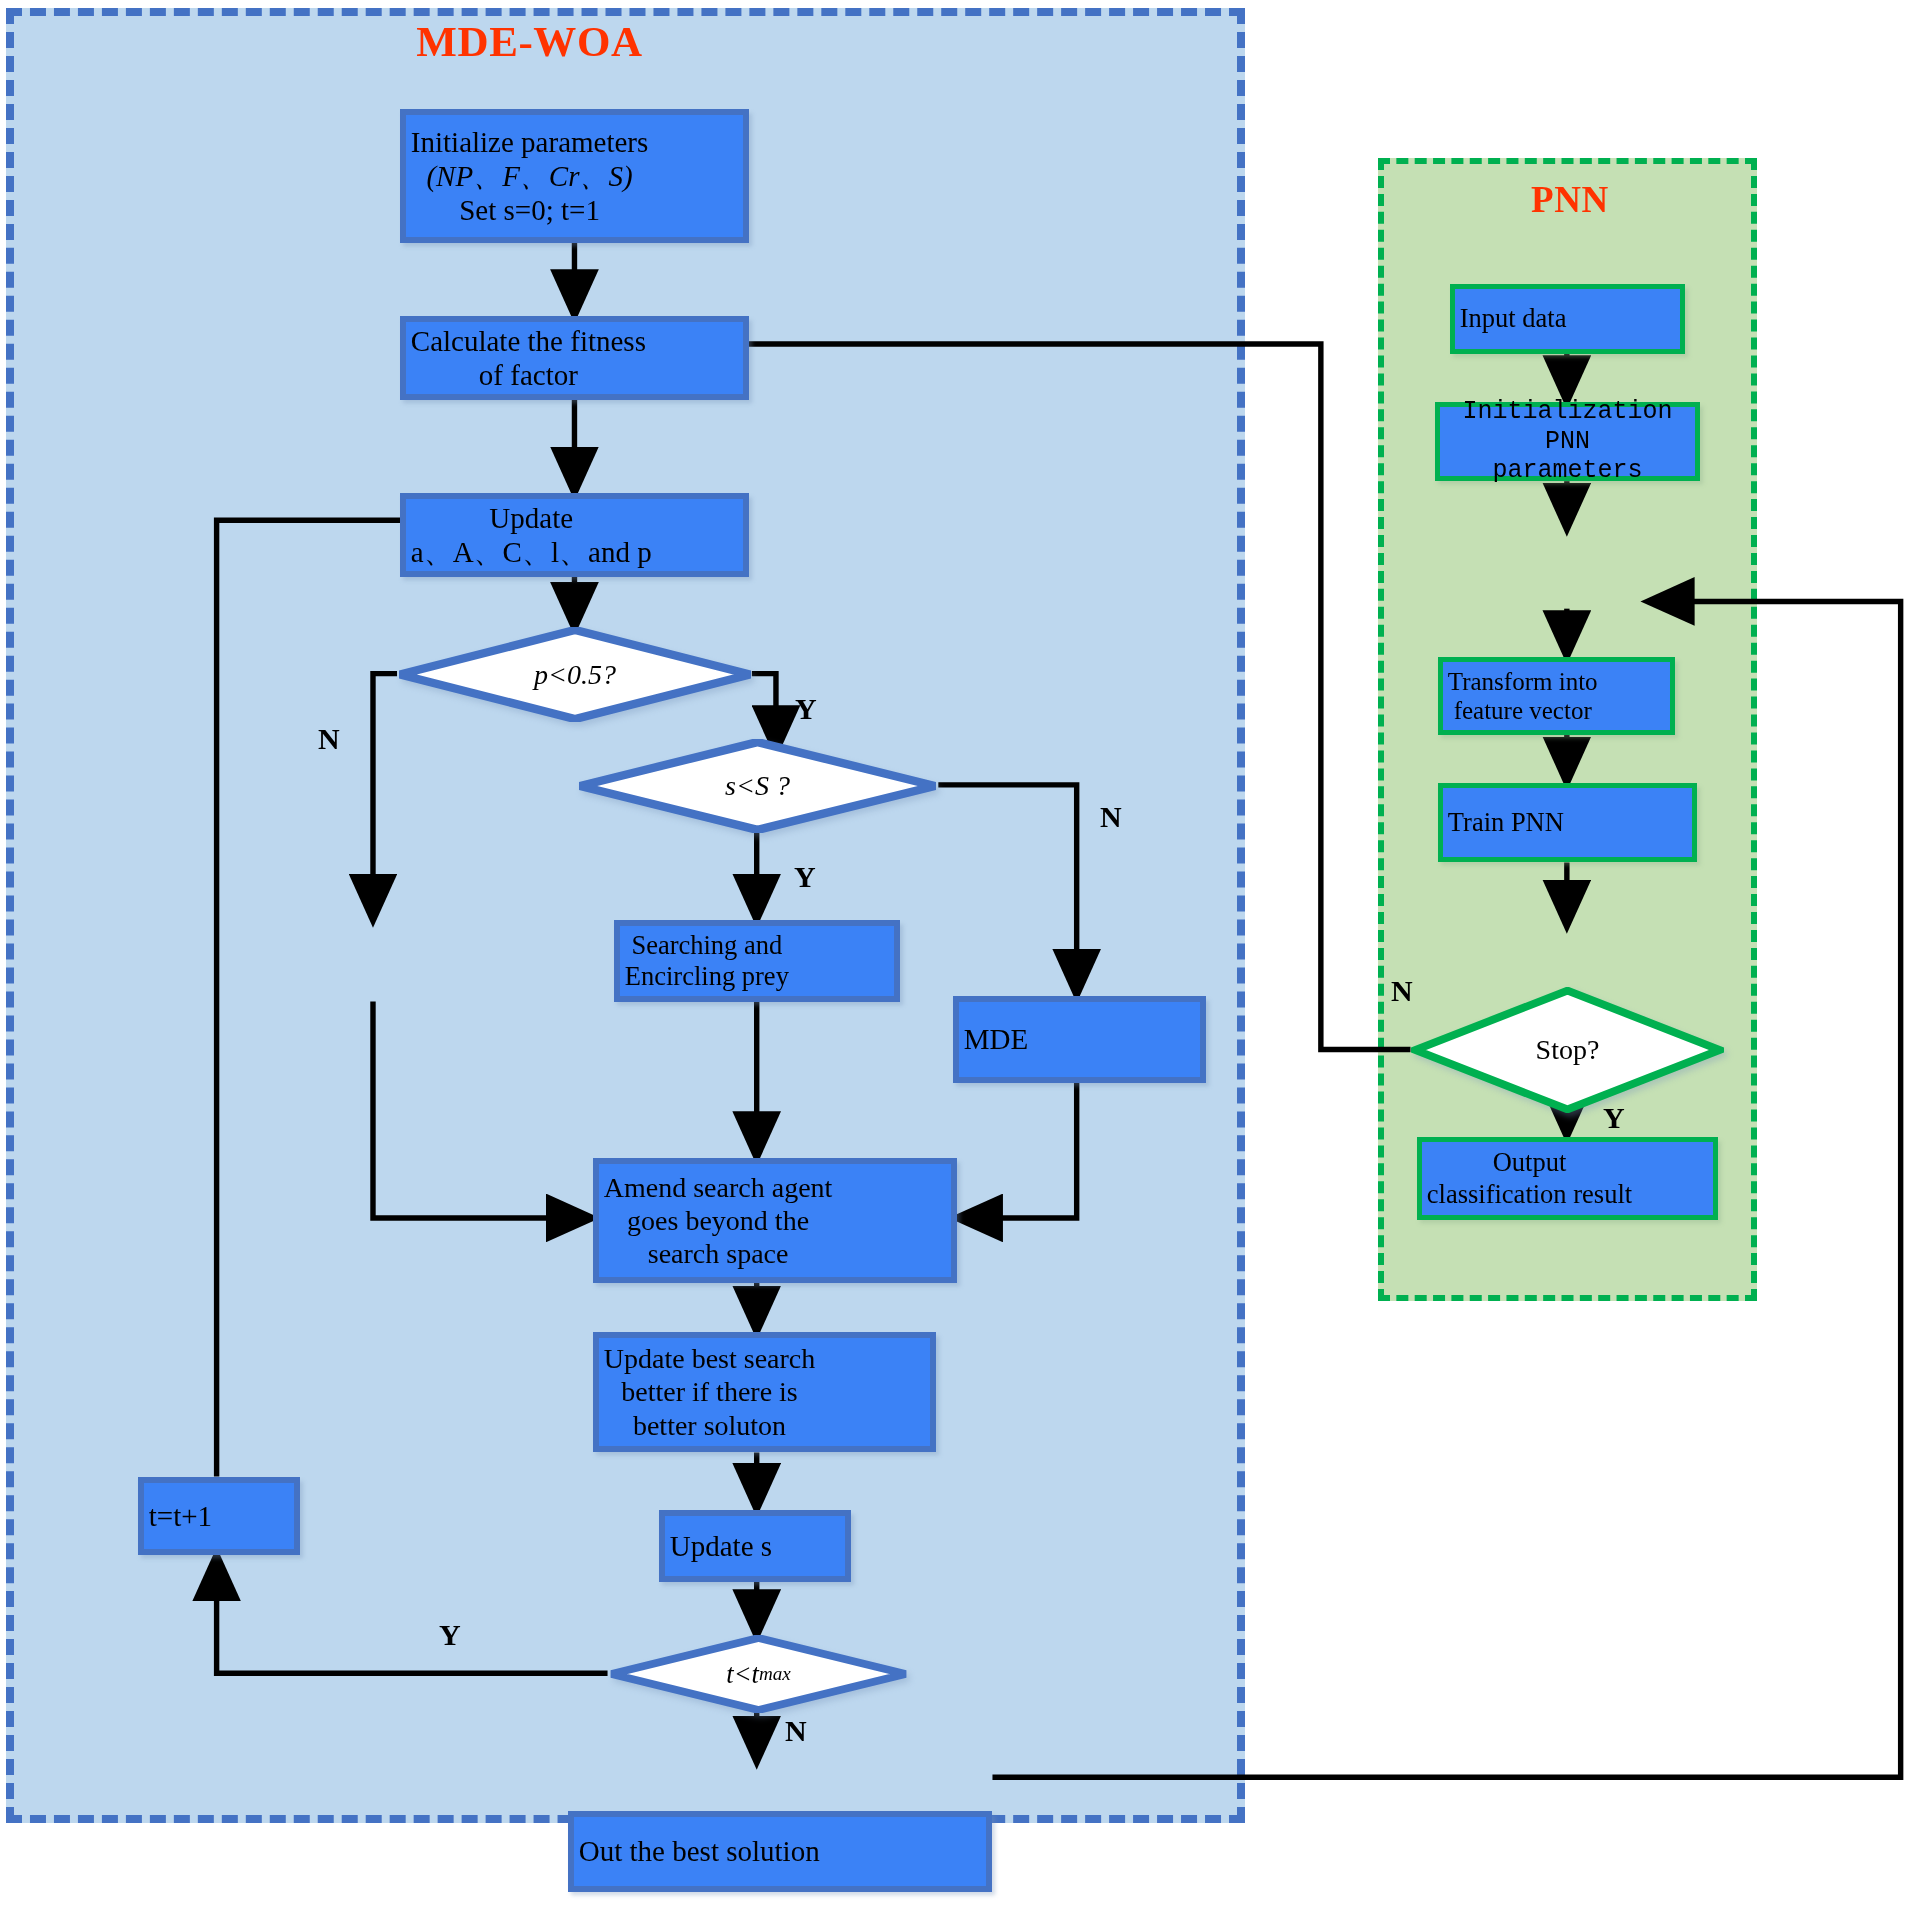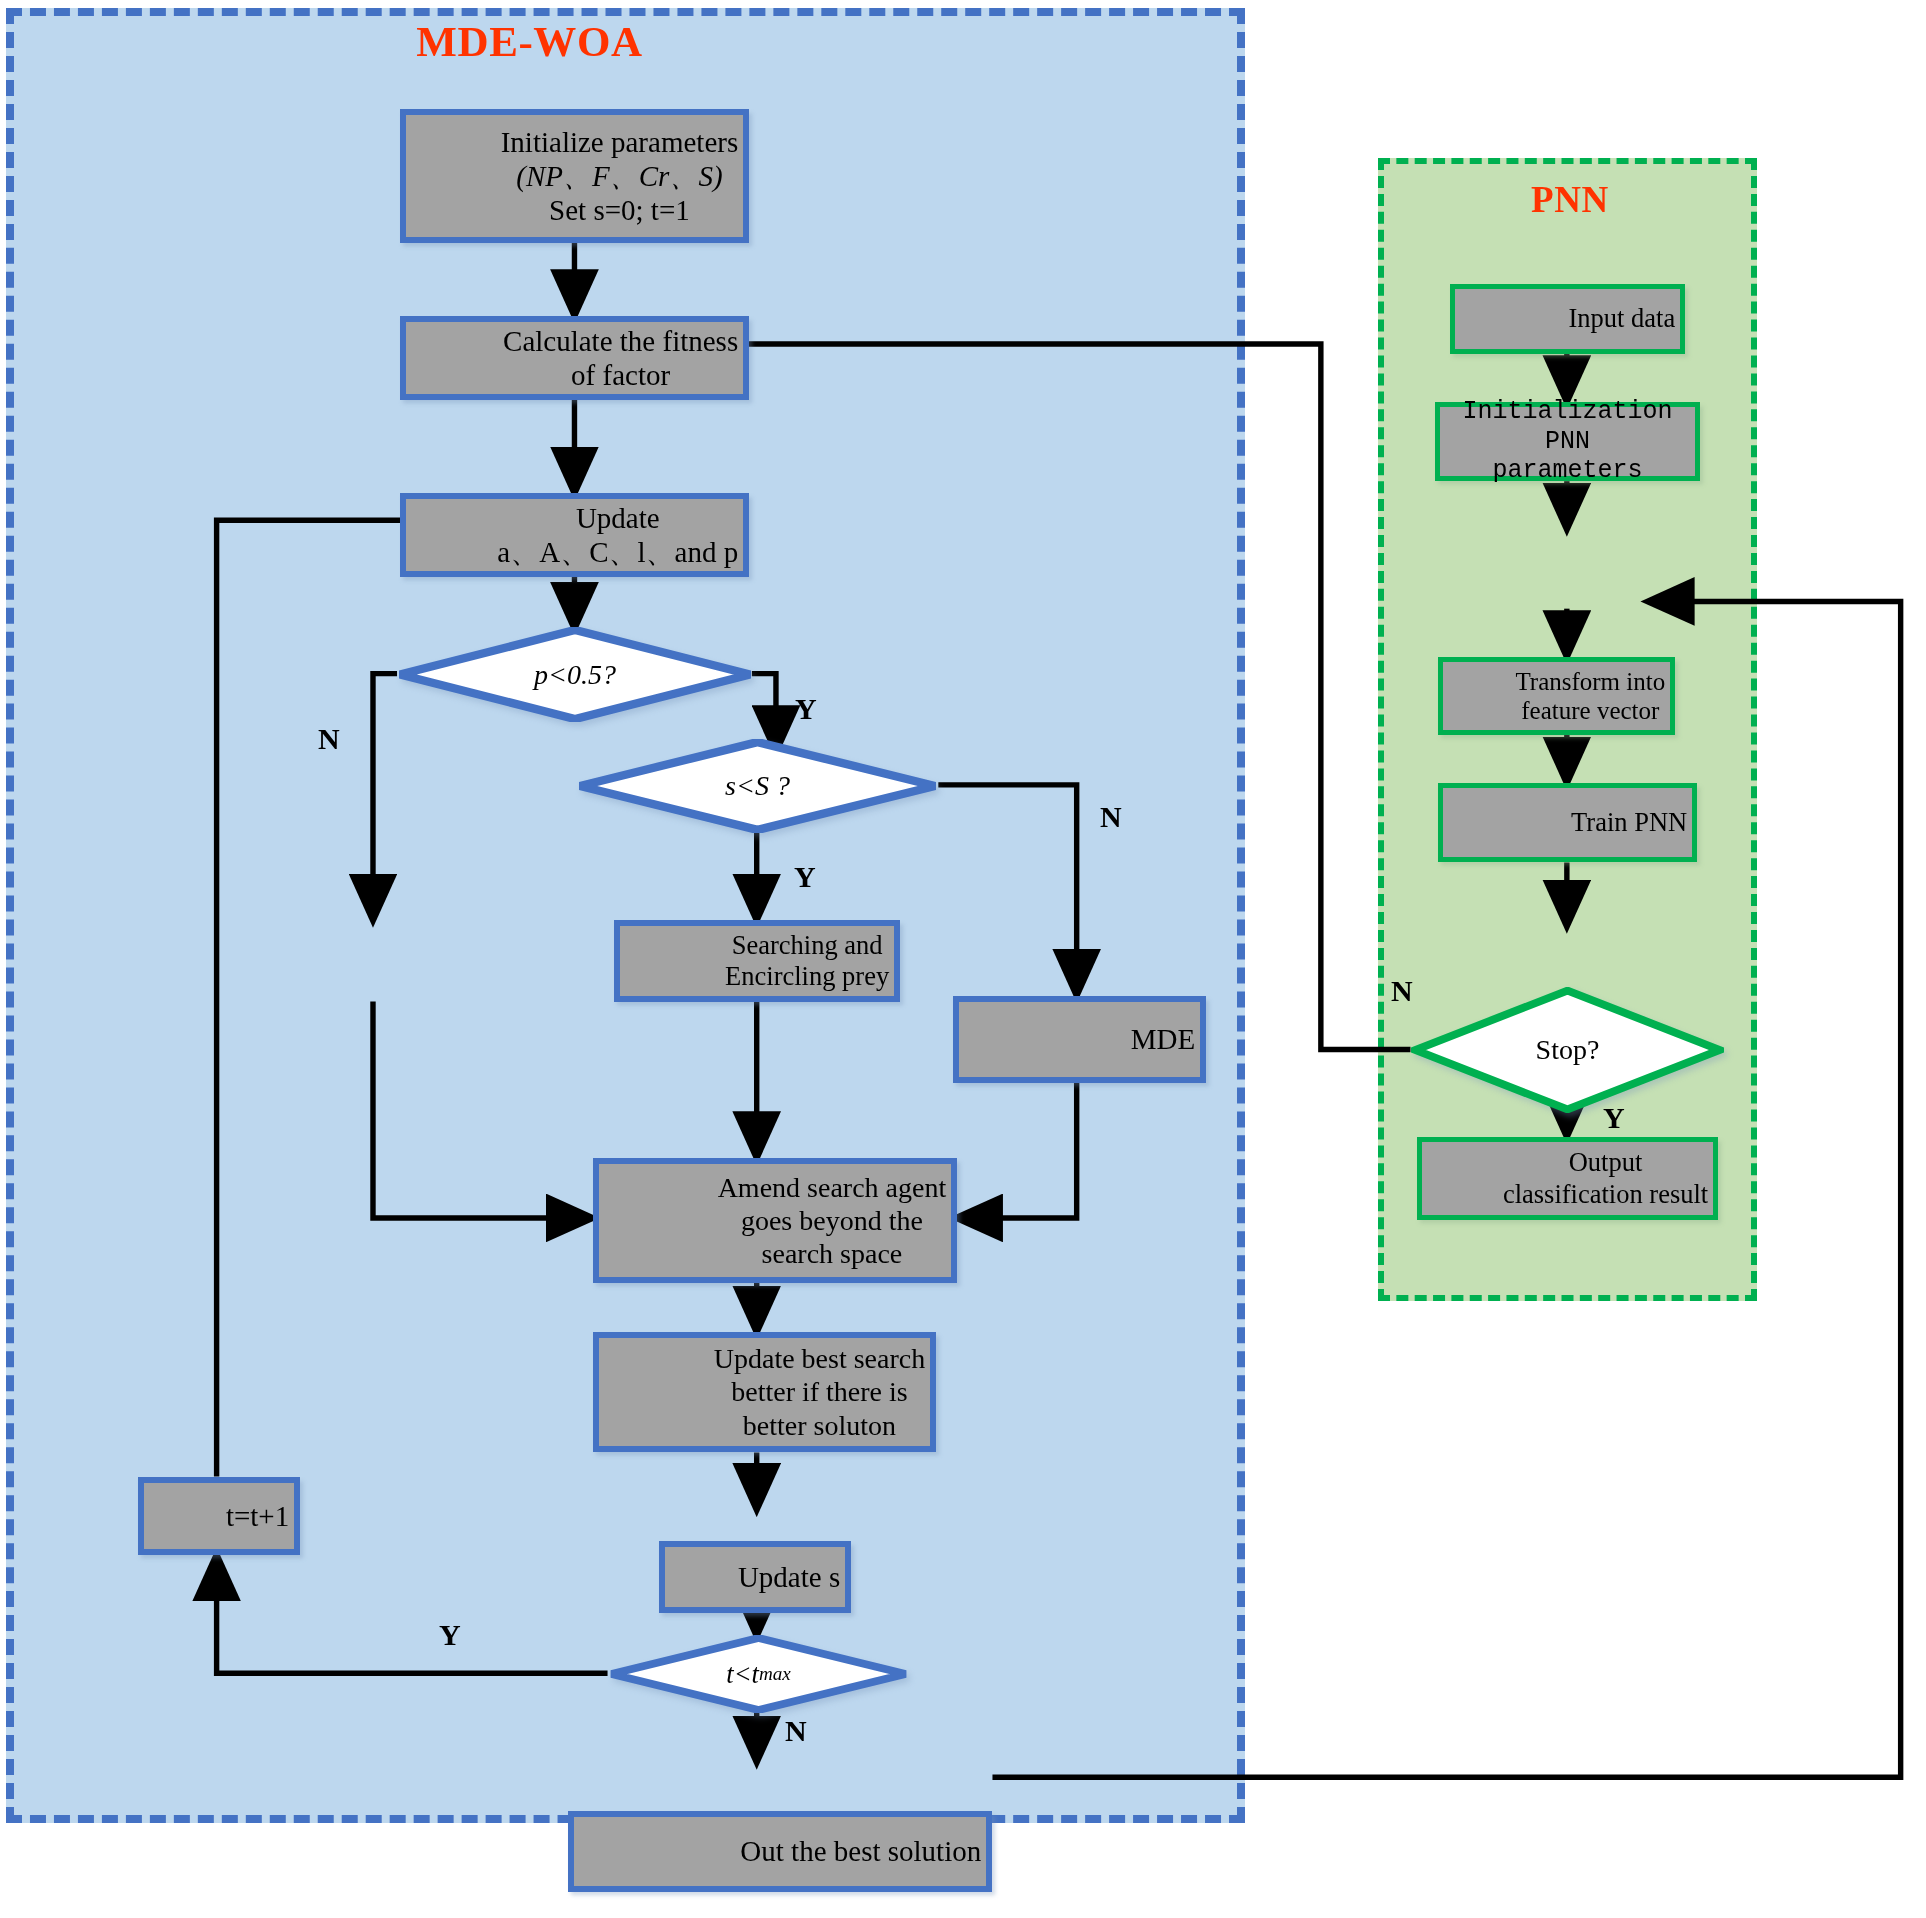--- a/index.html
+++ b/index.html
@@ -13,22 +13,22 @@
   #panel-pnn{left:1378px;top:158px;width:379px;height:1143px;
         background:#C5E0B4;border:6.6px dashed #00B050;}
 
   .panel-title{position:absolute;color:#FF3300;font-weight:bold;
         font-family:"Liberation Serif", serif;text-align:center;white-space:nowrap;}
   #title-mdewoa{left:373px;top:17px;width:313px;font-size:43px;letter-spacing:0.6px;}
   #title-pnn{left:1492px;top:178px;width:156px;font-size:37px;letter-spacing:0.6px;}
 
   
   .node{position:absolute;box-sizing:border-box;display:flex;
-        align-items:center;justify-content:flex-end;text-align:center;
-        background:#a3a3a3;line-height:1.18;color:#000;}
+        align-items:center;justify-content:flex-start;text-align:center;
+        background:#3b82f6;line-height:1.18;color:#000;}
   .blue{border:6px solid #4472C4;box-shadow:3px 4.2px 4.2px rgba(120,150,185,.35);}
   .green{border:5.4px solid #00B050;box-shadow:3px 4.2px 4.2px rgba(140,175,140,.35);}
   .node .txt{padding:0 4.8px;}
   .f44{font-size:26.5px;}
   .f46{font-size:28px;}
   .f48{font-size:29px;}
   .f36{font-size:21.7px;}
   .sub{font-size:.72em;vertical-align:-0.28em;font-style:italic;}
 
   
@@ -165,21 +165,21 @@
   </div>
 
   <div class="node blue" style="left: 593px; top: 1332px; width: 343px; height: 120px; border-color: rgb(68, 114, 196);">
     <div class="txt f46">
       <div>Update best search</div>
       <div>better if there is</div>
       <div>better soluton</div>
     </div>
   </div>
 
-  <div class="node blue" style="left: 659px; top: 1510px; width: 192px; height: 72px; border-color: rgb(68, 114, 196); margin-top: 31px;">
+  <div class="node blue" style="left: 659px; top: 1510px; width: 192px; height: 72px; border-color: rgb(68, 114, 196);">
     <div class="txt f48">Update s</div>
   </div>
 
   <div class="diamond" style="left:608px;top:1635px;width:301px;height:78px;">
     <svg width="301" height="78" viewBox="0 0 500 130" xmlns="http://www.w3.org/2000/svg">
       <polygon points="250,5 495,65 250,125 5,65" fill="#ffffff" stroke="#4472C4" stroke-width="13"></polygon>
     </svg>
     <div class="dlabel f44">
       <span style="font-style:italic;">t&lt;t</span>
         <span class="sub">max</span>

